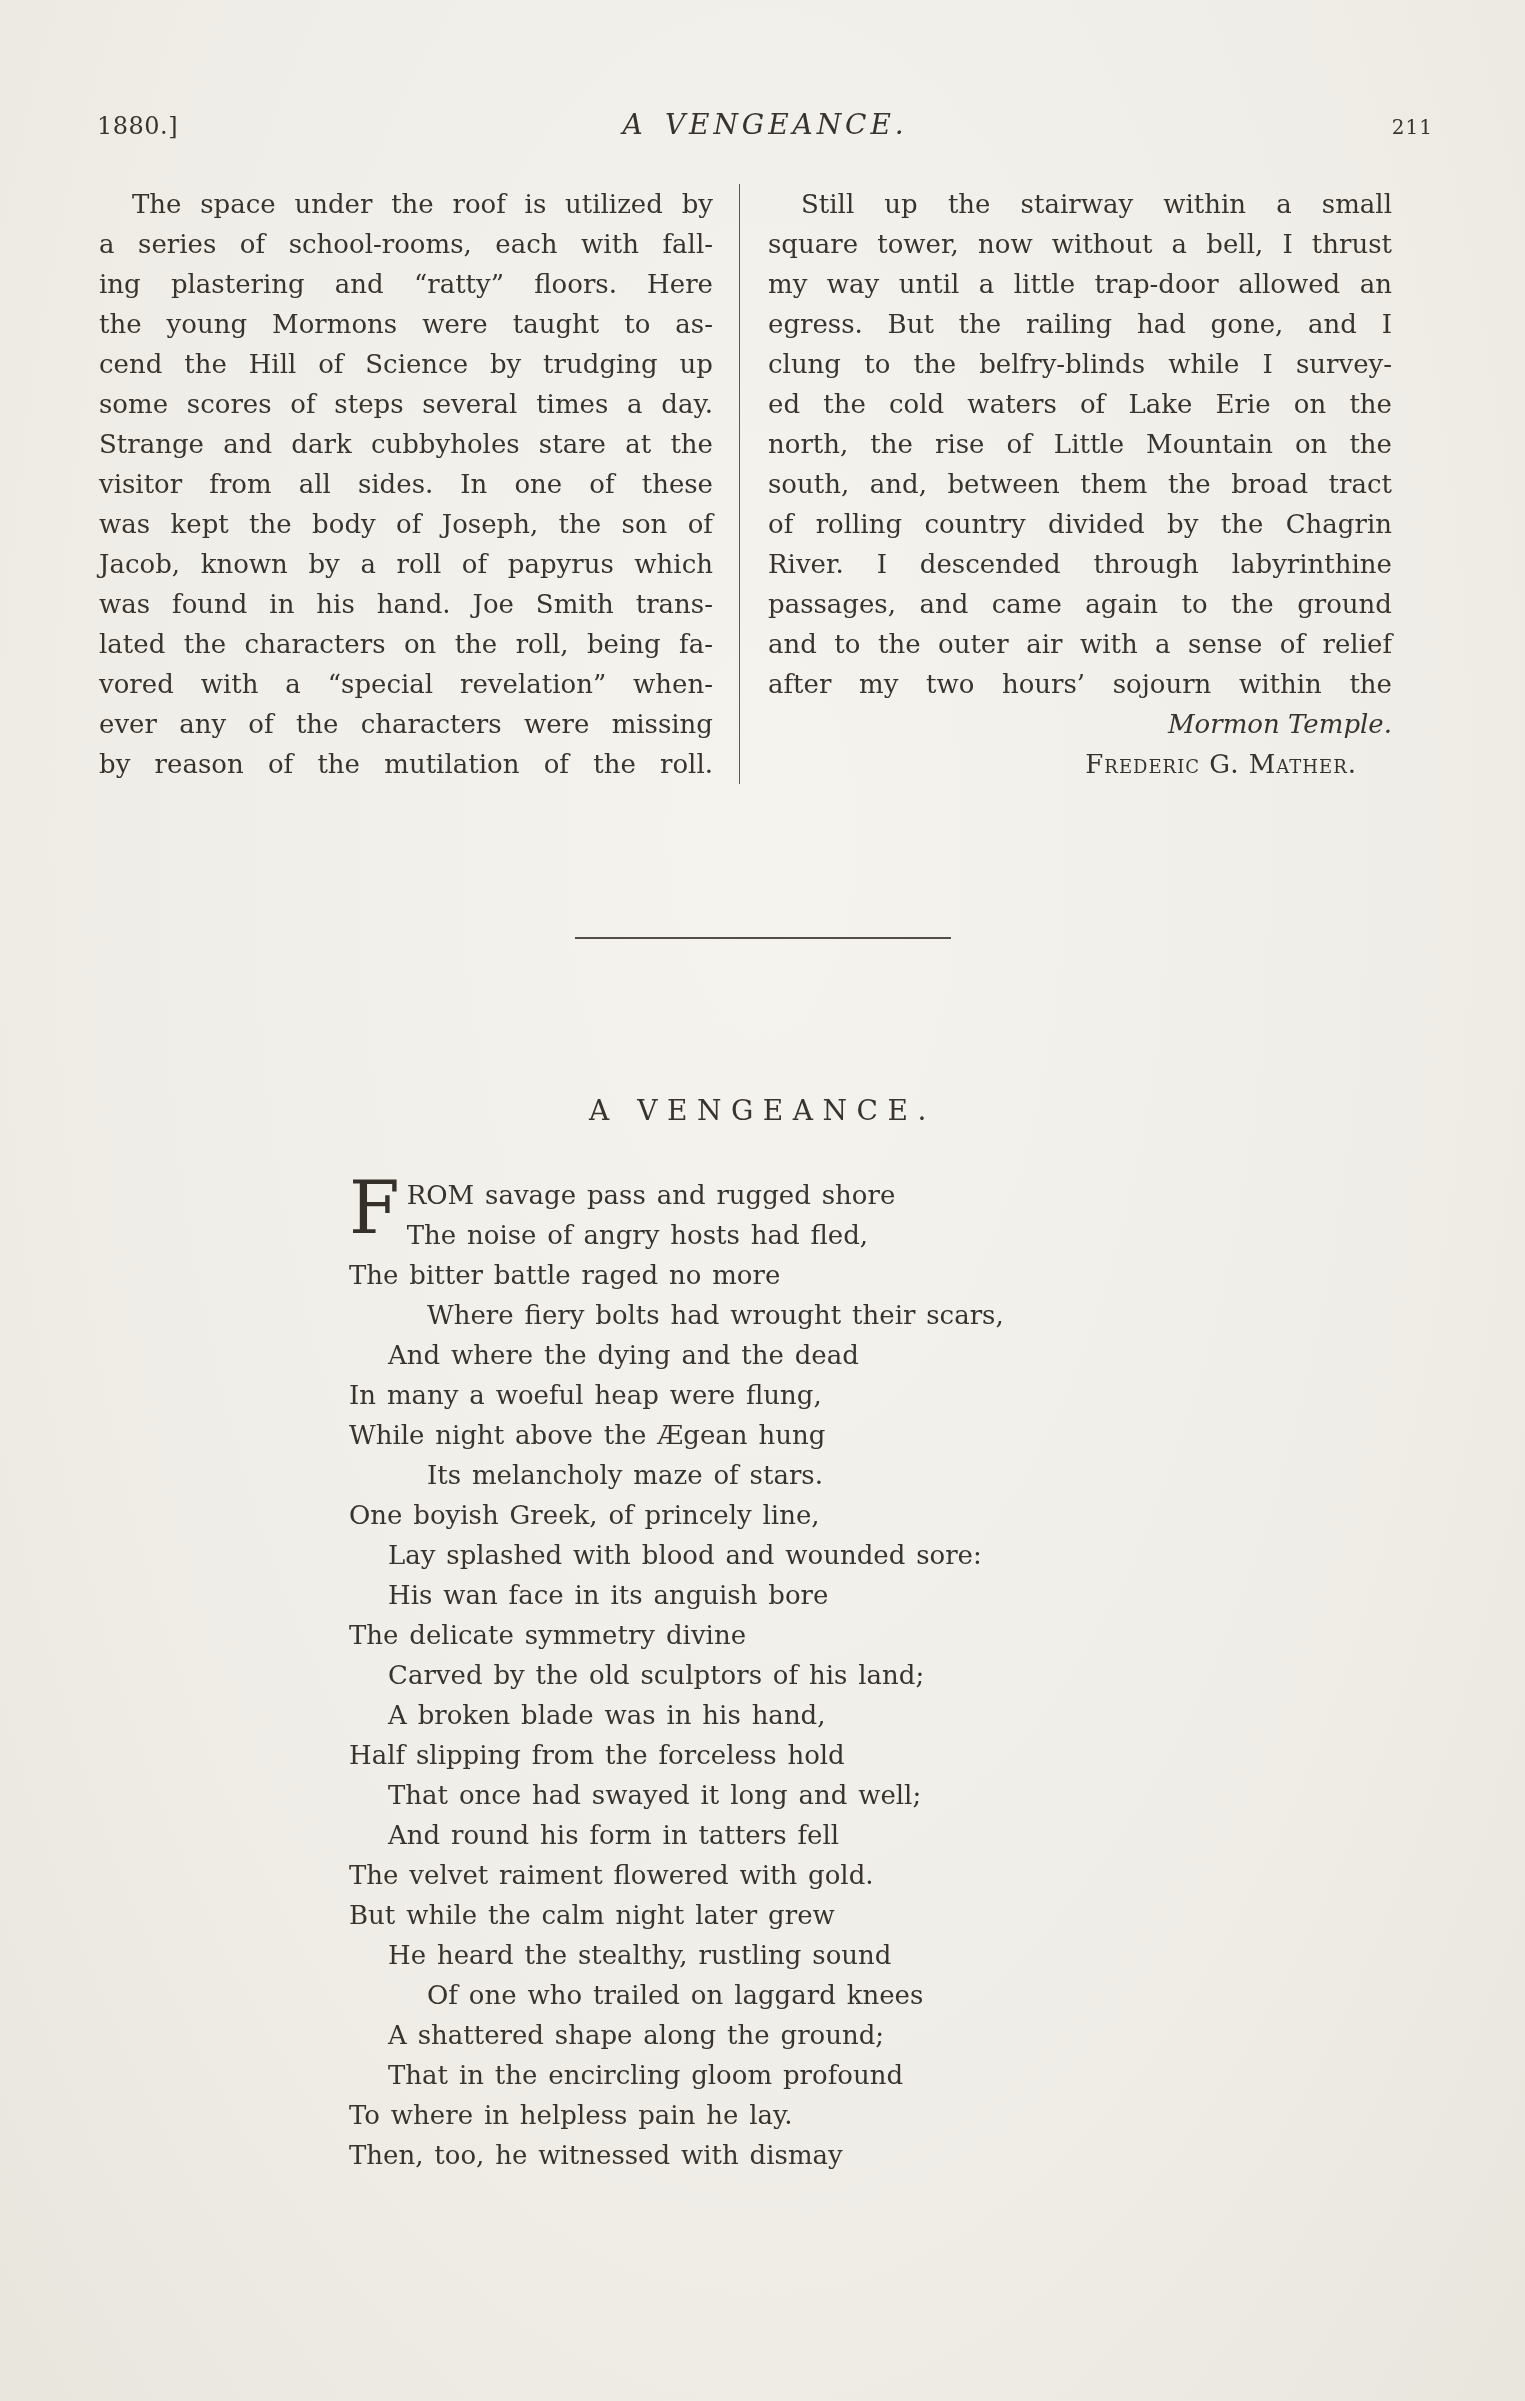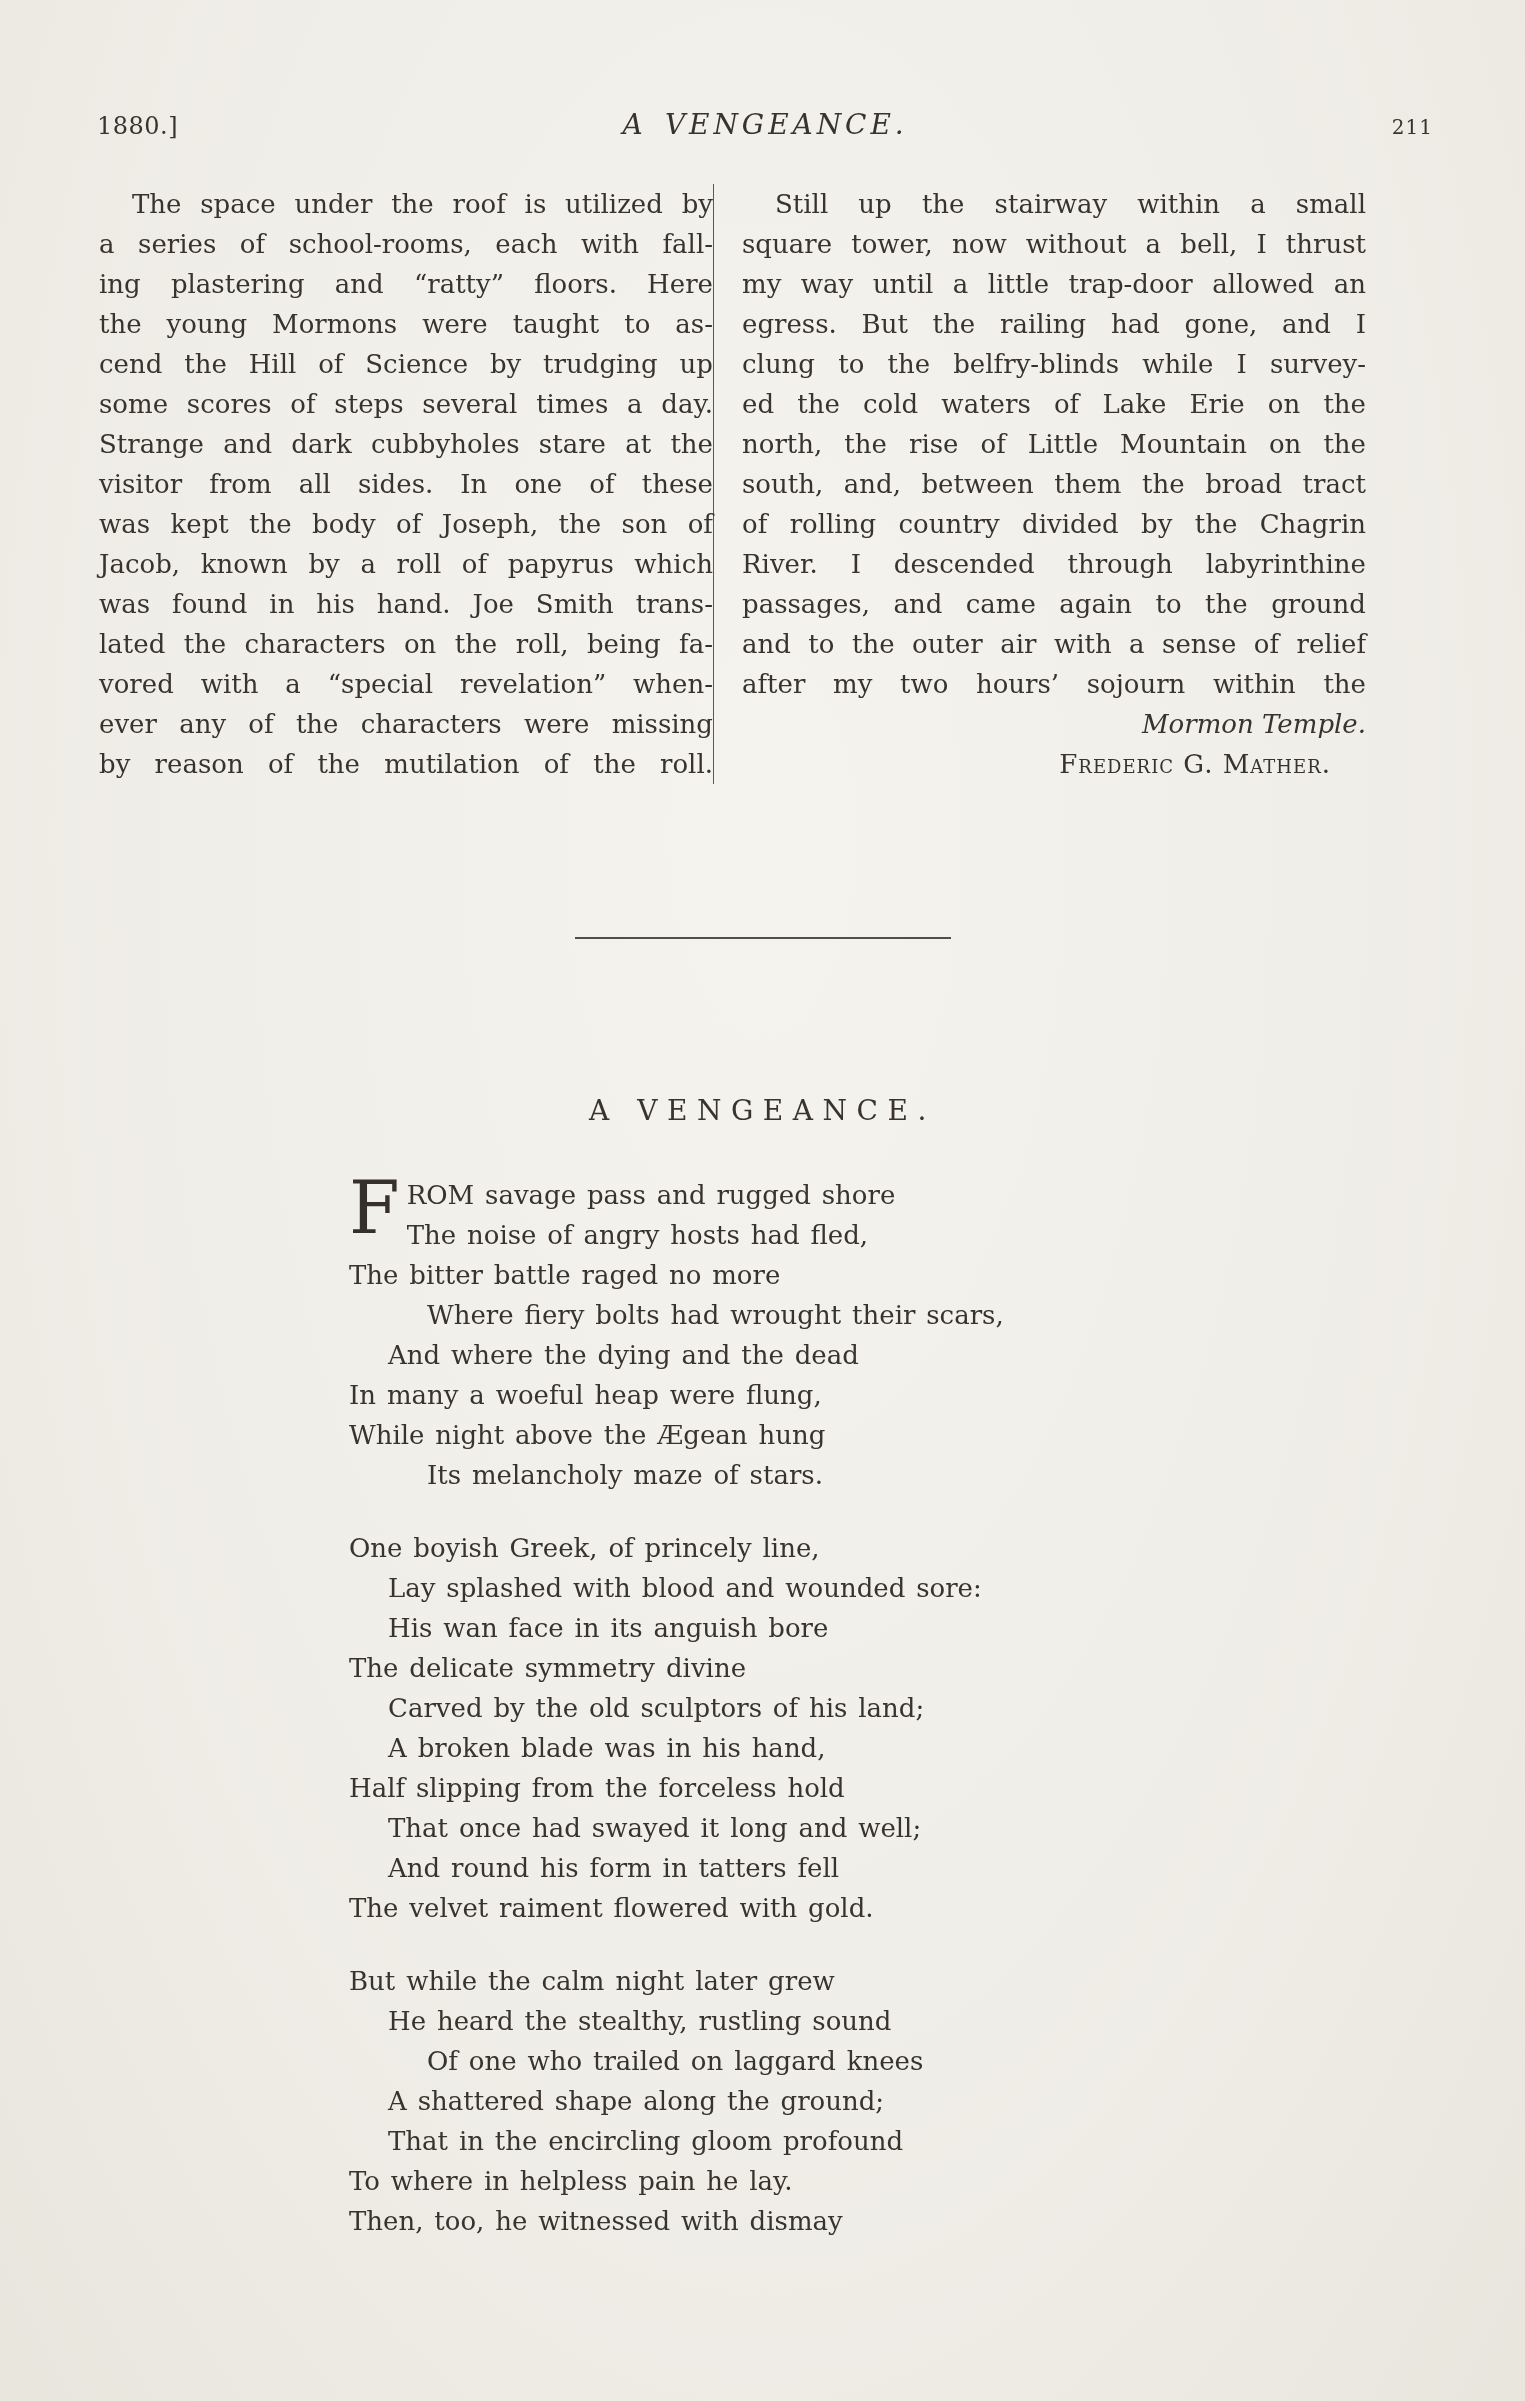--- a/index.html
+++ b/index.html
@@ -44,20 +44,21 @@
   
   .prose {
     position: absolute;
     top: 184px; left: 99px; right: 94px;
     display: flex;
     font-size: 26px;
     line-height: 40px;
   }
   .col-left {
     width: 614px;
+    padding-right: 26px;
     border-right: 1.5px solid #5d5950;
   }
   .col-right {
     width: 624px;
     padding-left: 28px;
   }
   .jline {
     text-align: justify;
     text-align-last: justify;
     text-justify: inter-word;
@@ -97,21 +98,21 @@
   }
   .poem {
     position: absolute;
     top: 1175px;
     left: 349px;
     width: 842px;
     font-size: 26px;
     line-height: 40px;
     word-spacing: 0.10em;
   }
-  .stanza + .stanza { margin-top: 33px; }
+  .stanza + .stanza { }
   .pline { text-align: left; }
   .i1 { padding-left: 39px; }
   .i2 { padding-left: 78px; }
   .dropcap {
     float: left;
     font-size: 73px;
     line-height: 65px;
     height: 74px;
     padding-right: 7px;
     color: #35312a;

